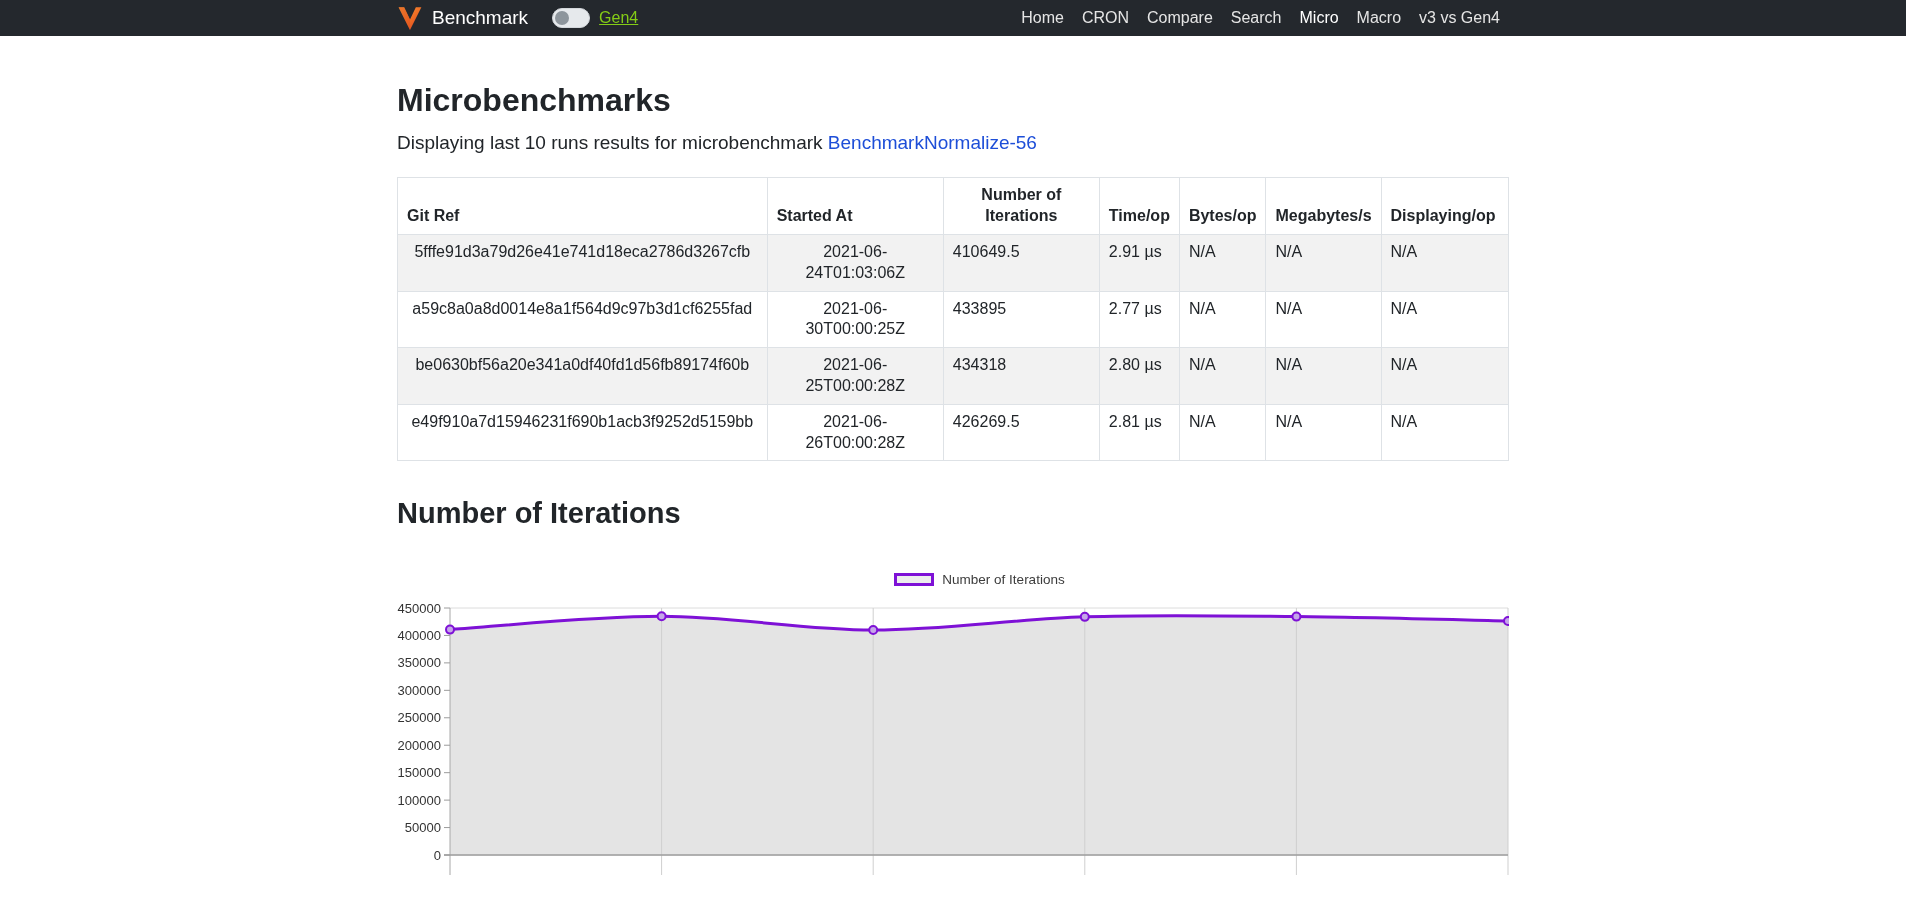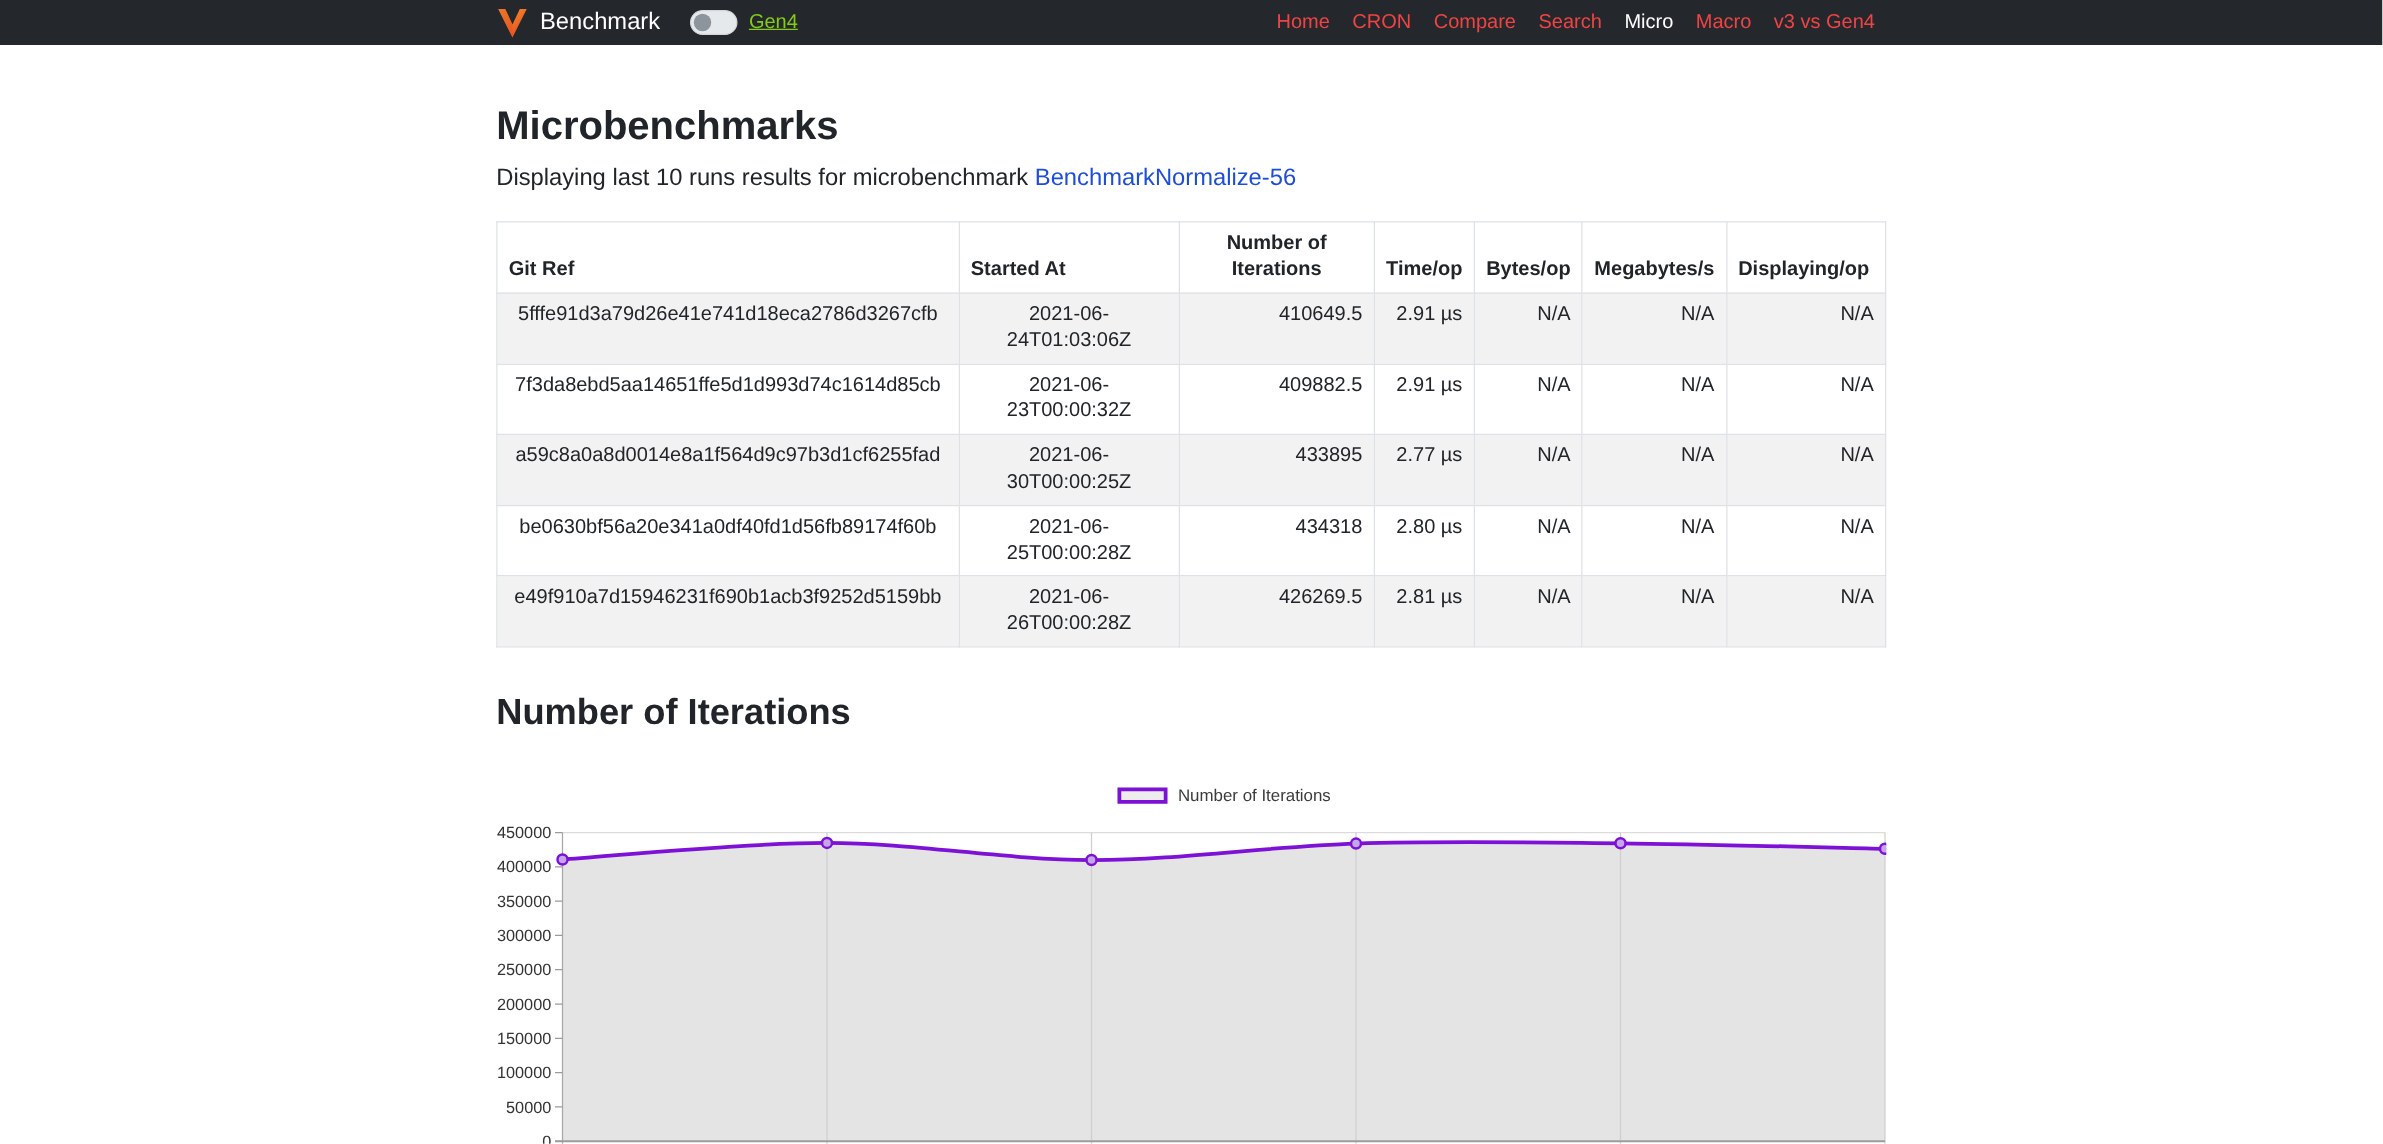--- a/index.html
+++ b/index.html
@@ -22,39 +22,39 @@
     background: #e6e9ec; position: relative; cursor: pointer; border: 1px solid #d3d7db;
   }
   .switch .knob {
     position: absolute; left: 2px; top: 2px; width: 14px; height: 14px;
     border-radius: 50%; background: #8d959c;
   }
   .switch-label { color: #84cc16; font-size: 16px; text-decoration: underline; }
   .nav-links { margin-left: auto; display: flex; list-style: none; }
   .nav-links a {
     display: block; padding: 4px 9px; font-size: 16px;
-    color: #ef4444; text-decoration: none; cursor: pointer;
+    color: #e5e5e5; text-decoration: none; cursor: pointer;
   }
   .nav-links a.active { color: #ffffff; }
 
   
   h1.page-title { margin-top: 45px; font-size: 32px; font-weight: 700; line-height: 1.2; }
   p.subtitle { margin-top: 13px; font-size: 19px; }
   p.subtitle a { color: #1d4ed8; text-decoration: none; cursor: pointer; }
 
   
   table.results { margin-top: 23px; width: 100%; border-collapse: collapse; font-size: 16px; }
   table.results th, table.results td {
     border: 1px solid #dee2e6; padding: 7px 9px; line-height: 1.3; text-align: center;
   }
   table.results thead th { vertical-align: bottom; font-weight: 700; text-align: left; background: #fff; }
   table.results thead th.center { text-align: center; }
   table.results td { vertical-align: top; }
   table.results tbody tr:nth-child(odd) { background: #f2f2f2; }
-  table.results .num { text-align: right; }
+  table.results .num { text-align: left; }
 
   
   h2.section-title { margin-top: 36px; font-size: 29px; font-weight: 700; }
   .legend-row { margin-top: 42px; padding-left: 53px; text-align: center; }
   .legend-item { display: inline-flex; align-items: center; gap: 8px; cursor: pointer; }
   .legend-swatch { width: 40px; height: 13px; background: #ededed; border: 3px solid #7e11d6; }
   .legend-label { font-size: 13.5px; color: #3c3c3c; }
   .chart-wrap { margin-top: 5px; }
 </style>
 </head>
@@ -133,29 +133,20 @@
           <th>Bytes/op</th>
           <th>Megabytes/s</th>
           <th>Displaying/op</th>
         </tr>
       </thead>
     <tbody id="results-body">
         <tr>
           <td>5fffe91d3a79d26e41e741d18eca2786d3267cfb</td>
           <td>2021-06-24T01:03:06Z</td>
           <td class="num">410649.5</td>
-          <td class="num">2.91 µs</td>
-          <td class="num">N/A</td>
-          <td class="num">N/A</td>
-          <td class="num">N/A</td>
-        </tr>
-        <tr>
-          <td>7f3da8ebd5aa14651ffe5d1d993d74c1614d85cb</td>
-          <td>2021-06-23T00:00:32Z</td>
-          <td class="num">409882.5</td>
           <td class="num">2.91 µs</td>
           <td class="num">N/A</td>
           <td class="num">N/A</td>
           <td class="num">N/A</td>
         </tr>
         <tr>
           <td>a59c8a0a8d0014e8a1f564d9c97b3d1cf6255fad</td>
           <td>2021-06-30T00:00:25Z</td>
           <td class="num">433895</td>
           <td class="num">2.77 µs</td>

